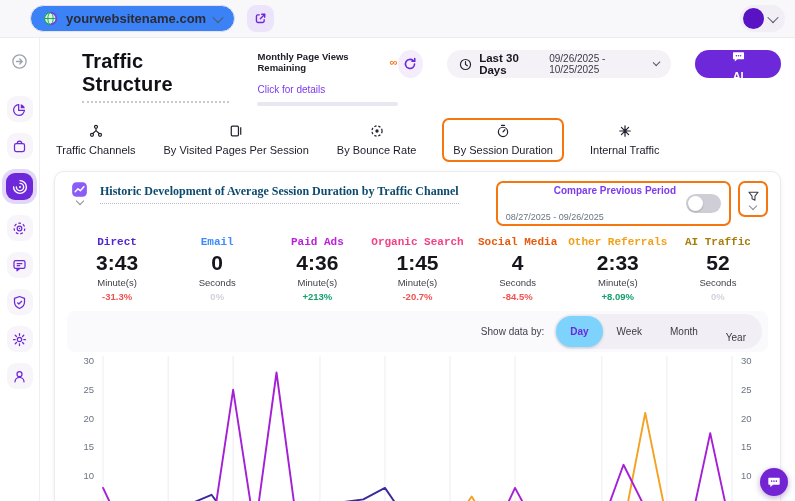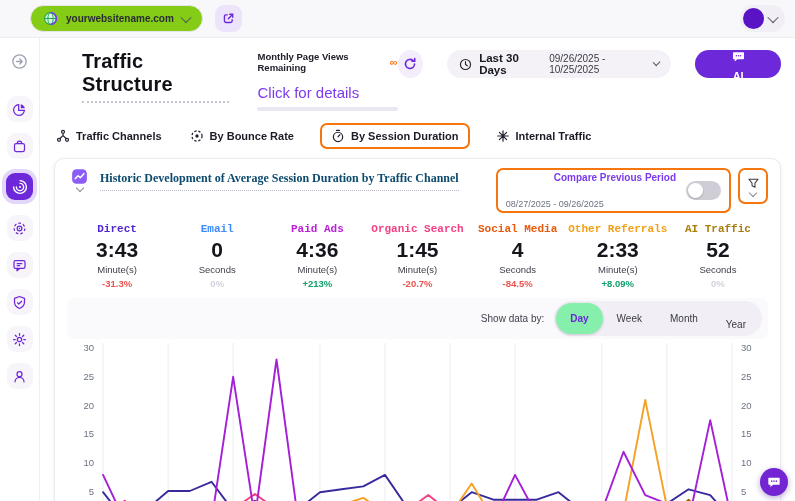--- a/index.html
+++ b/index.html
@@ -1,21 +1,21 @@
 <!DOCTYPE html>
 <html><head>
 <meta charset="utf-8">
 <style>
   * { margin:0; padding:0; box-sizing:border-box; }
   html,body { width:795px; height:501px; overflow:hidden; }
   body { font-family:"Liberation Sans", sans-serif; background:#ffffff; color:#1c1c28; position:relative; }
 
   
   .topbar { height:38px; background:#f8f7fa; border-bottom:1px solid #ecebf0; display:flex; align-items:center; padding:0 10px; }
-  .site-pill { display:flex; align-items:center; gap:8px; background:#84cc16; border:1px solid #e7e4ee; border-radius:999px; height:27px; padding:0 12px; margin-left:20px; font-size:10px; font-weight:bold; color:#2b2b36; cursor:pointer; }
+  .site-pill { display:flex; align-items:center; gap:8px; background:#3b82f6; border:1px solid #e7e4ee; border-radius:999px; height:27px; padding:0 12px; margin-left:20px; font-size:13px; font-weight:bold; color:#2b2b36; cursor:pointer; }
   .ext-btn { width:27px; height:27px; border-radius:9px; background:#ece4fb; display:flex; align-items:center; justify-content:center; margin-left:12px; border:none; cursor:pointer; }
   .spacer { flex:1; }
   .avatar-pill { display:flex; align-items:center; gap:5px; background:#f1eef5; border-radius:999px; padding:3px 8px 3px 3px; cursor:pointer; }
   .avatar { width:21px; height:21px; border-radius:50%; background:#5a13c4; }
   .chev { width:8px; height:8px; border-right:1.6px solid #55555f; border-bottom:1.6px solid #55555f; transform:rotate(45deg) translate(-1px,-1px); display:inline-block; }
 
   
   .layout { display:flex; height:463px; }
   .side { width:40px; border-right:1px solid #efeef3; display:flex; flex-direction:column; align-items:center; padding-top:10px; background:#fff; }
   .side-item { width:26px; height:26px; border-radius:9px; display:flex; align-items:center; justify-content:center; background:#f7f5fa; margin-bottom:11px; cursor:pointer; }
@@ -23,32 +23,32 @@
   .side-item.active { background:#6d28d9; box-shadow:0 0 0 4px #e2d7f9; width:27px; height:27px; border-radius:9px; margin-bottom:15px; margin-top:3px; }
   .main { flex:1; padding:8px 14px 0 14px; position:relative; background:#fff; }
 
   
   .page-head { display:flex; align-items:flex-start; margin-top:4px; }
   h1 { font-size:20px; letter-spacing:.2px; color:#101016; border-bottom:2px dotted #c9c7d2; padding-bottom:5px; font-weight:bold;margin-left:28px; }
   .quota { width:150px; margin-left:28px; margin-top:1px; }
   .quota-top { display:flex; justify-content:space-between; align-items:center; }
   .quota-title { font-size:9.5px; font-weight:bold; color:#20202b; }
   .quota-inf { font-size:11px; font-weight:bold; color:#f97316; line-height:8px; }
-  .quota-link { font-size:15px; color:#7c3aed; cursor:pointer; display:inline-block; margin-top:11px; }
+  .quota-link { font-size:10px; color:#7c3aed; cursor:pointer; display:inline-block; margin-top:11px; }
   .quota-bar { height:4px; background:#e9e7ef; border-radius:2px; margin-top:5px; }
   .head-controls { margin-left:auto; display:flex; align-items:center; gap:24px; }
   .refresh-btn { width:28px; height:28px; border-radius:50%; background:#f3edfc; border:none; display:flex; align-items:center; justify-content:center; cursor:pointer; }
   .range-pill { display:flex; align-items:center; gap:7px; background:#f4f2f7; border-radius:999px; height:28px; padding:0 12px; cursor:pointer; }
   .range-label { font-weight:bold; font-size:11.5px; color:#17171f; }
   .range-dates { color:#3a3a45; font-size:10px; }
   .ai-btn { background:#6d28d9; color:#fff; border:none; border-radius:999px; height:28px; display:flex; align-items:center; gap:7px; padding:0 14px; font-size:11px; font-weight:bold; cursor:pointer; font-family:inherit;flex-direction:column; }
 
   
   .tabs { display:flex; align-items:center; gap:24px; margin-top:12px; }
-  .tab { display:flex; align-items:center; gap:6px; font-size:11px; font-weight:bold; color:#1c1c28; padding:5px 2px; cursor:pointer; white-space:nowrap; }
+  .tab { display:flex; align-items:center; gap:6px; font-size:11px; font-weight:normal; color:#1c1c28; padding:5px 2px; cursor:pointer; white-space:nowrap;flex-direction:column; }
   .tab.annotated { border:2.5px solid #f5750e; border-radius:7px; padding:4px 9px; }
 
   
   .card { margin-top:9px; border:1px solid #eceaf1; border-radius:10px; box-shadow:0 1px 5px rgba(25,20,55,.06); padding:9px 12px 2px; background:#fff; }
   .card-head { display:flex; align-items:flex-start; }
   .chart-ic-wrap { display:flex; flex-direction:column; align-items:center; margin-left:4px; }
   .card-title { font-size:12px; font-weight:bold; color:#0c4a6e; border-bottom:1px dotted #b9b7c4; padding-bottom:4px; margin-left:12px; margin-top:3px;font-family:Liberation Serif, serif; }
   .compare-box { margin-left:auto; display:flex; align-items:center; gap:10px; border:2.5px solid #f5750e; border-radius:7px; padding:2px 8px; }
   .compare-label { color:#7c3aed; font-weight:bold; font-size:10px;margin-left:48px; }
   .compare-range { color:#6b7280; font-size:9px; margin-top:16px; }
@@ -251,20 +251,29 @@
               <circle cx="3.4" cy="12.4" r="1.7"></circle>
               <circle cx="12.6" cy="12.4" r="1.7"></circle>
               <path d="M8 5v2.6M8 7.6l-3.6 3.3M8 7.6l3.6 3.3"></path>
             </svg>
           </span>
           <span>Traffic Channels</span>
         </div>
         <div class="tab">
           <span class="ic">
             <svg width="14" height="14" viewBox="0 0 16 16" fill="none" stroke="#222230" stroke-width="1.4">
+              <rect x="2.6" y="2.4" width="8.2" height="11.2" rx="1.2"></rect>
+              <path d="M13.4 3.6v8.8"></path>
+            </svg>
+          </span>
+          <span>By Visited Pages Per Session</span>
+        </div>
+        <div class="tab">
+          <span class="ic">
+            <svg width="14" height="14" viewBox="0 0 16 16" fill="none" stroke="#222230" stroke-width="1.4">
               <circle cx="8" cy="8" r="5.8" stroke-dasharray="2.6 2.1"></circle>
               <circle cx="8" cy="8" r="1.9" fill="#222230" stroke="none"></circle>
             </svg>
           </span>
           <span>By Bounce Rate</span>
         </div>
         <div class="tab annotated">
           <span class="ic">
             <svg width="14" height="14" viewBox="0 0 16 16" fill="none" stroke="#222230" stroke-width="1.4" stroke-linecap="round">
               <circle cx="8" cy="9" r="5.3"></circle>
@@ -354,21 +363,21 @@
             <div class="metric-name" style="color:#a97d0a">AI Traffic</div>
             <div class="metric-value">52</div>
             <div class="metric-unit">Seconds</div>
             <div class="metric-delta t-flat">0%</div>
           </div>
         </div>
 
       <div class="showbar">
         <span class="show-label">Show data by:</span>
         <div class="segs" id="segs">
-            <button class="seg active" style="border: none; font-family: inherit; background: #86efac;">Day</button>
+            <button class="seg active" style="border: none; font-family: inherit; background: #7dd3fc;">Day</button>
             <button class="seg" style="border: none; font-family: inherit; background: transparent;">Week</button>
             <button class="seg" style="border: none; font-family: inherit; background: transparent;">Month</button>
             <button class="seg" style="border: none; font-family: inherit; background: transparent; margin-top: 12px;">Year</button>
           </div>
       </div>
 
       <div class="chart-wrap">
         <svg id="chart" viewBox="0 0 700 206" preserveAspectRatio="none">
             <line x1="36.0" y1="2" x2="36.0" y2="180" stroke="#edecf1" stroke-width="1"></line>
             <line x1="101.0" y1="2" x2="101.0" y2="180" stroke="#edecf1" stroke-width="1"></line>

